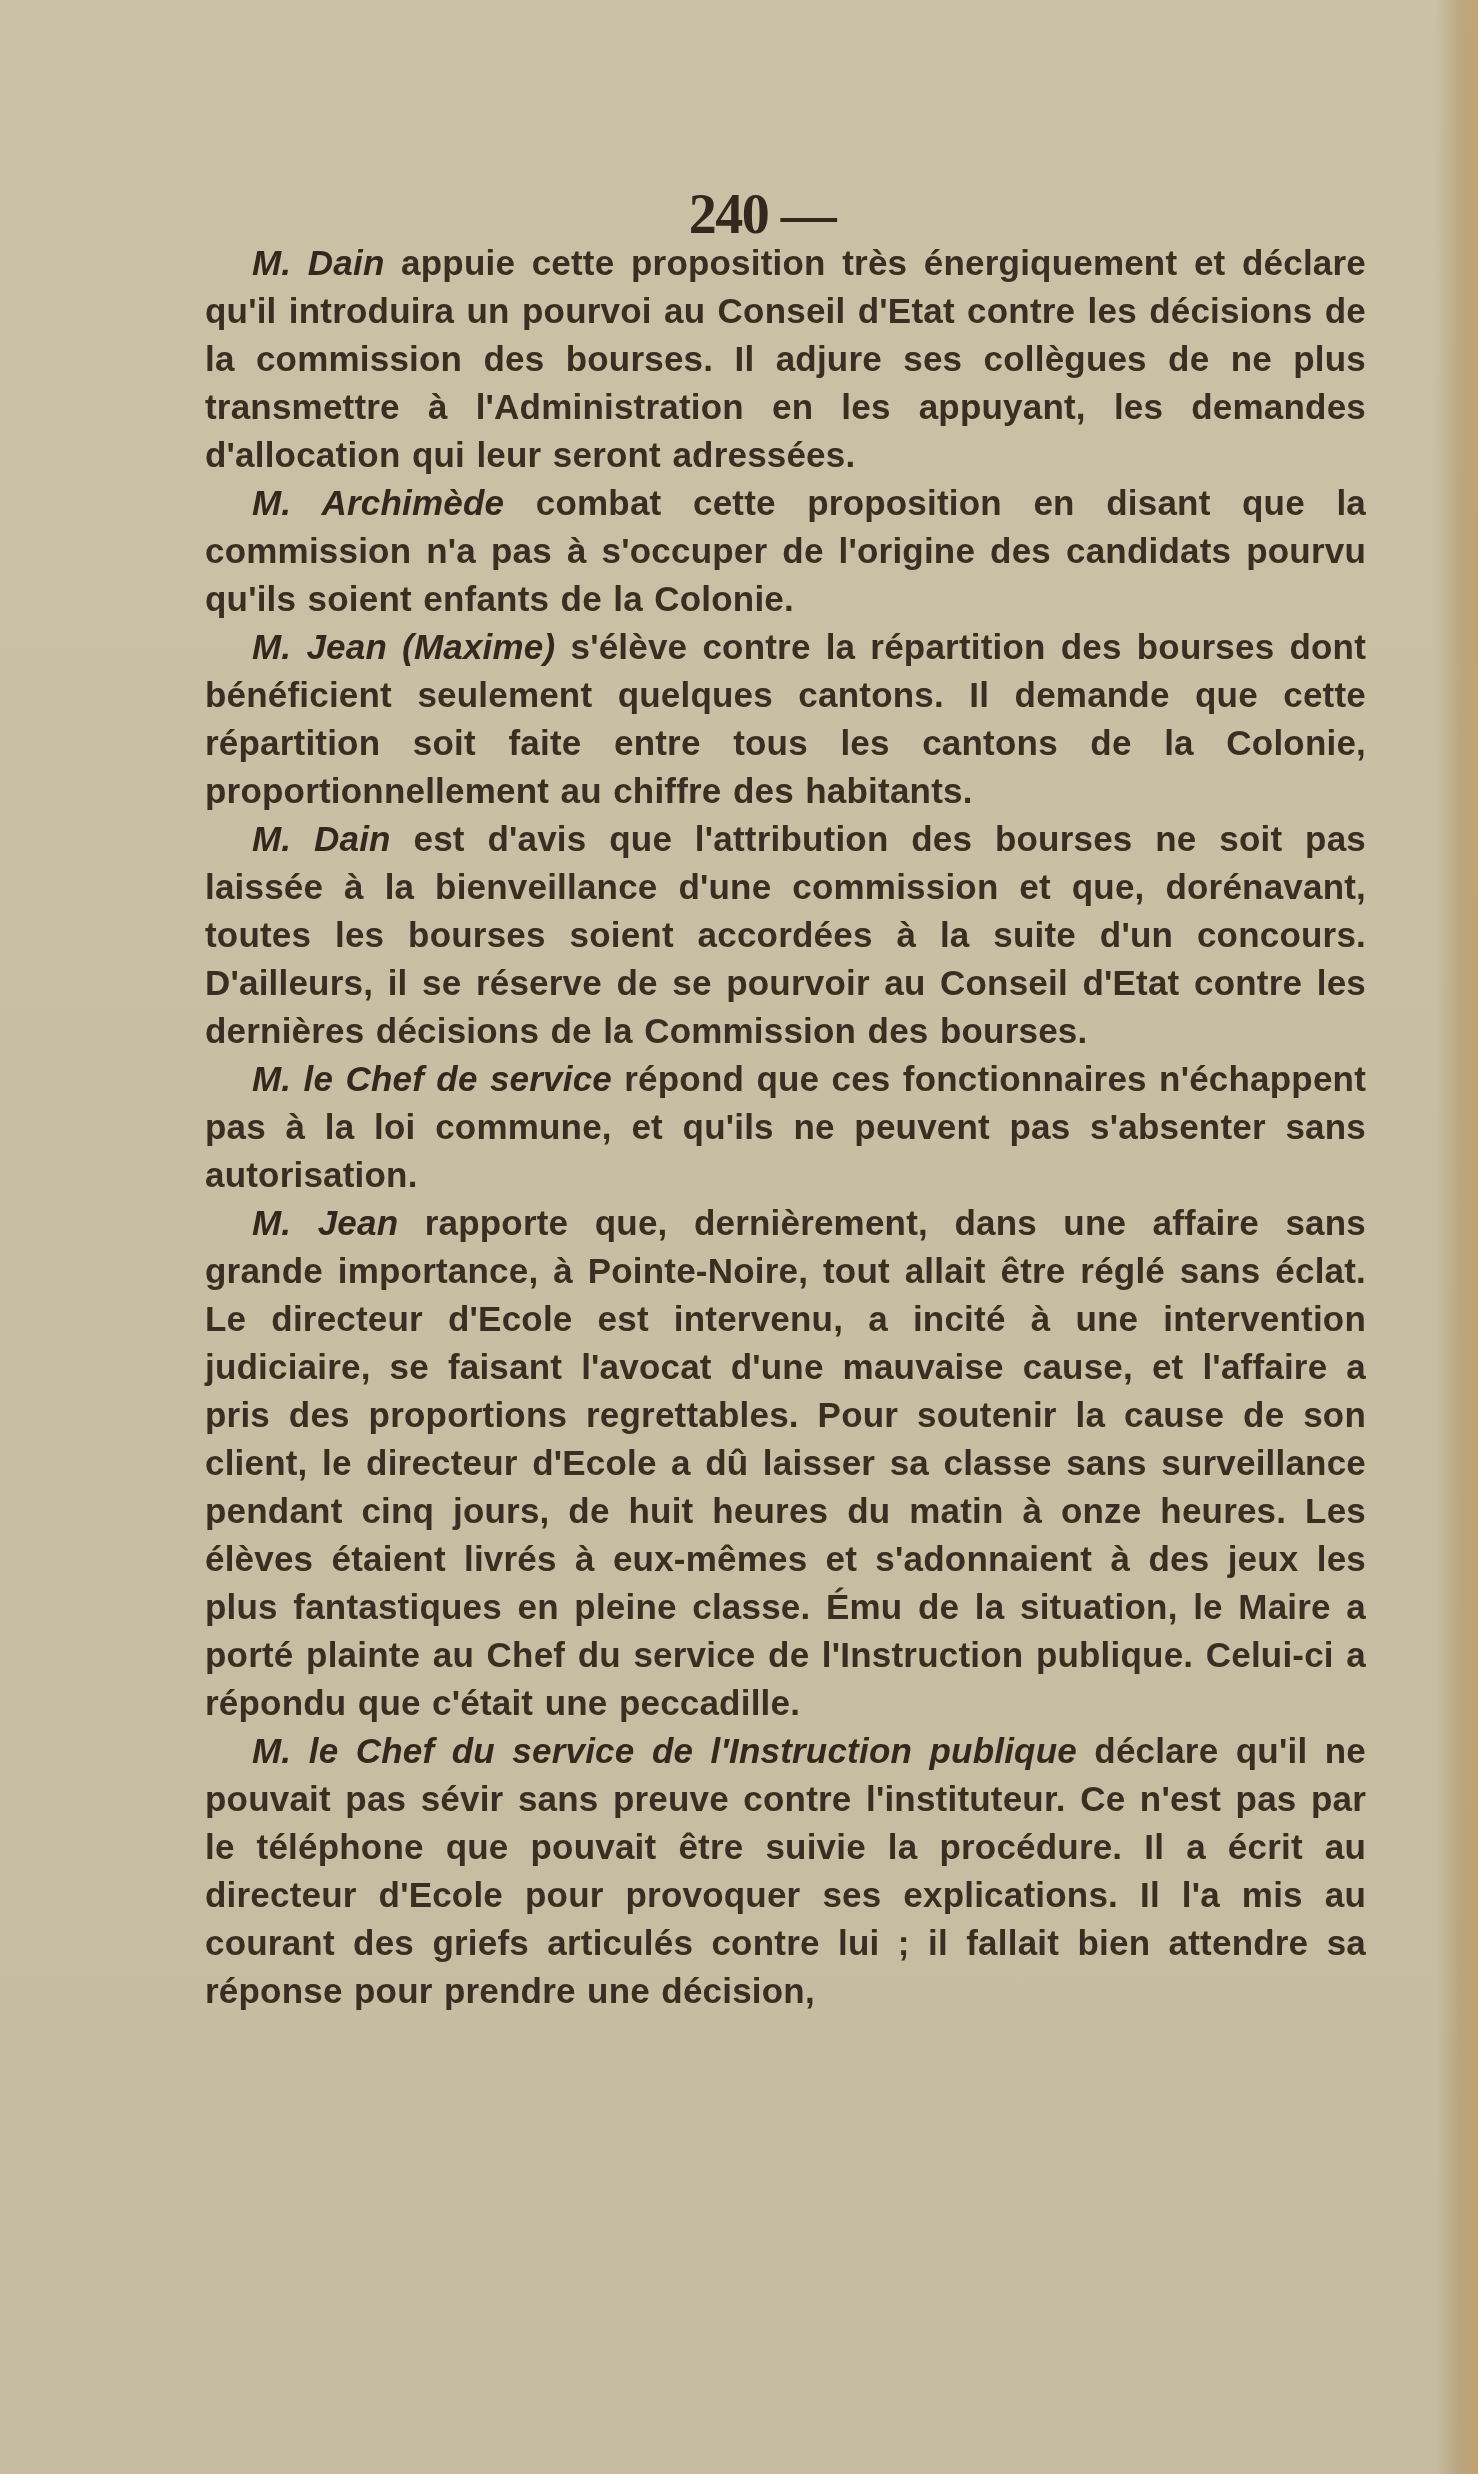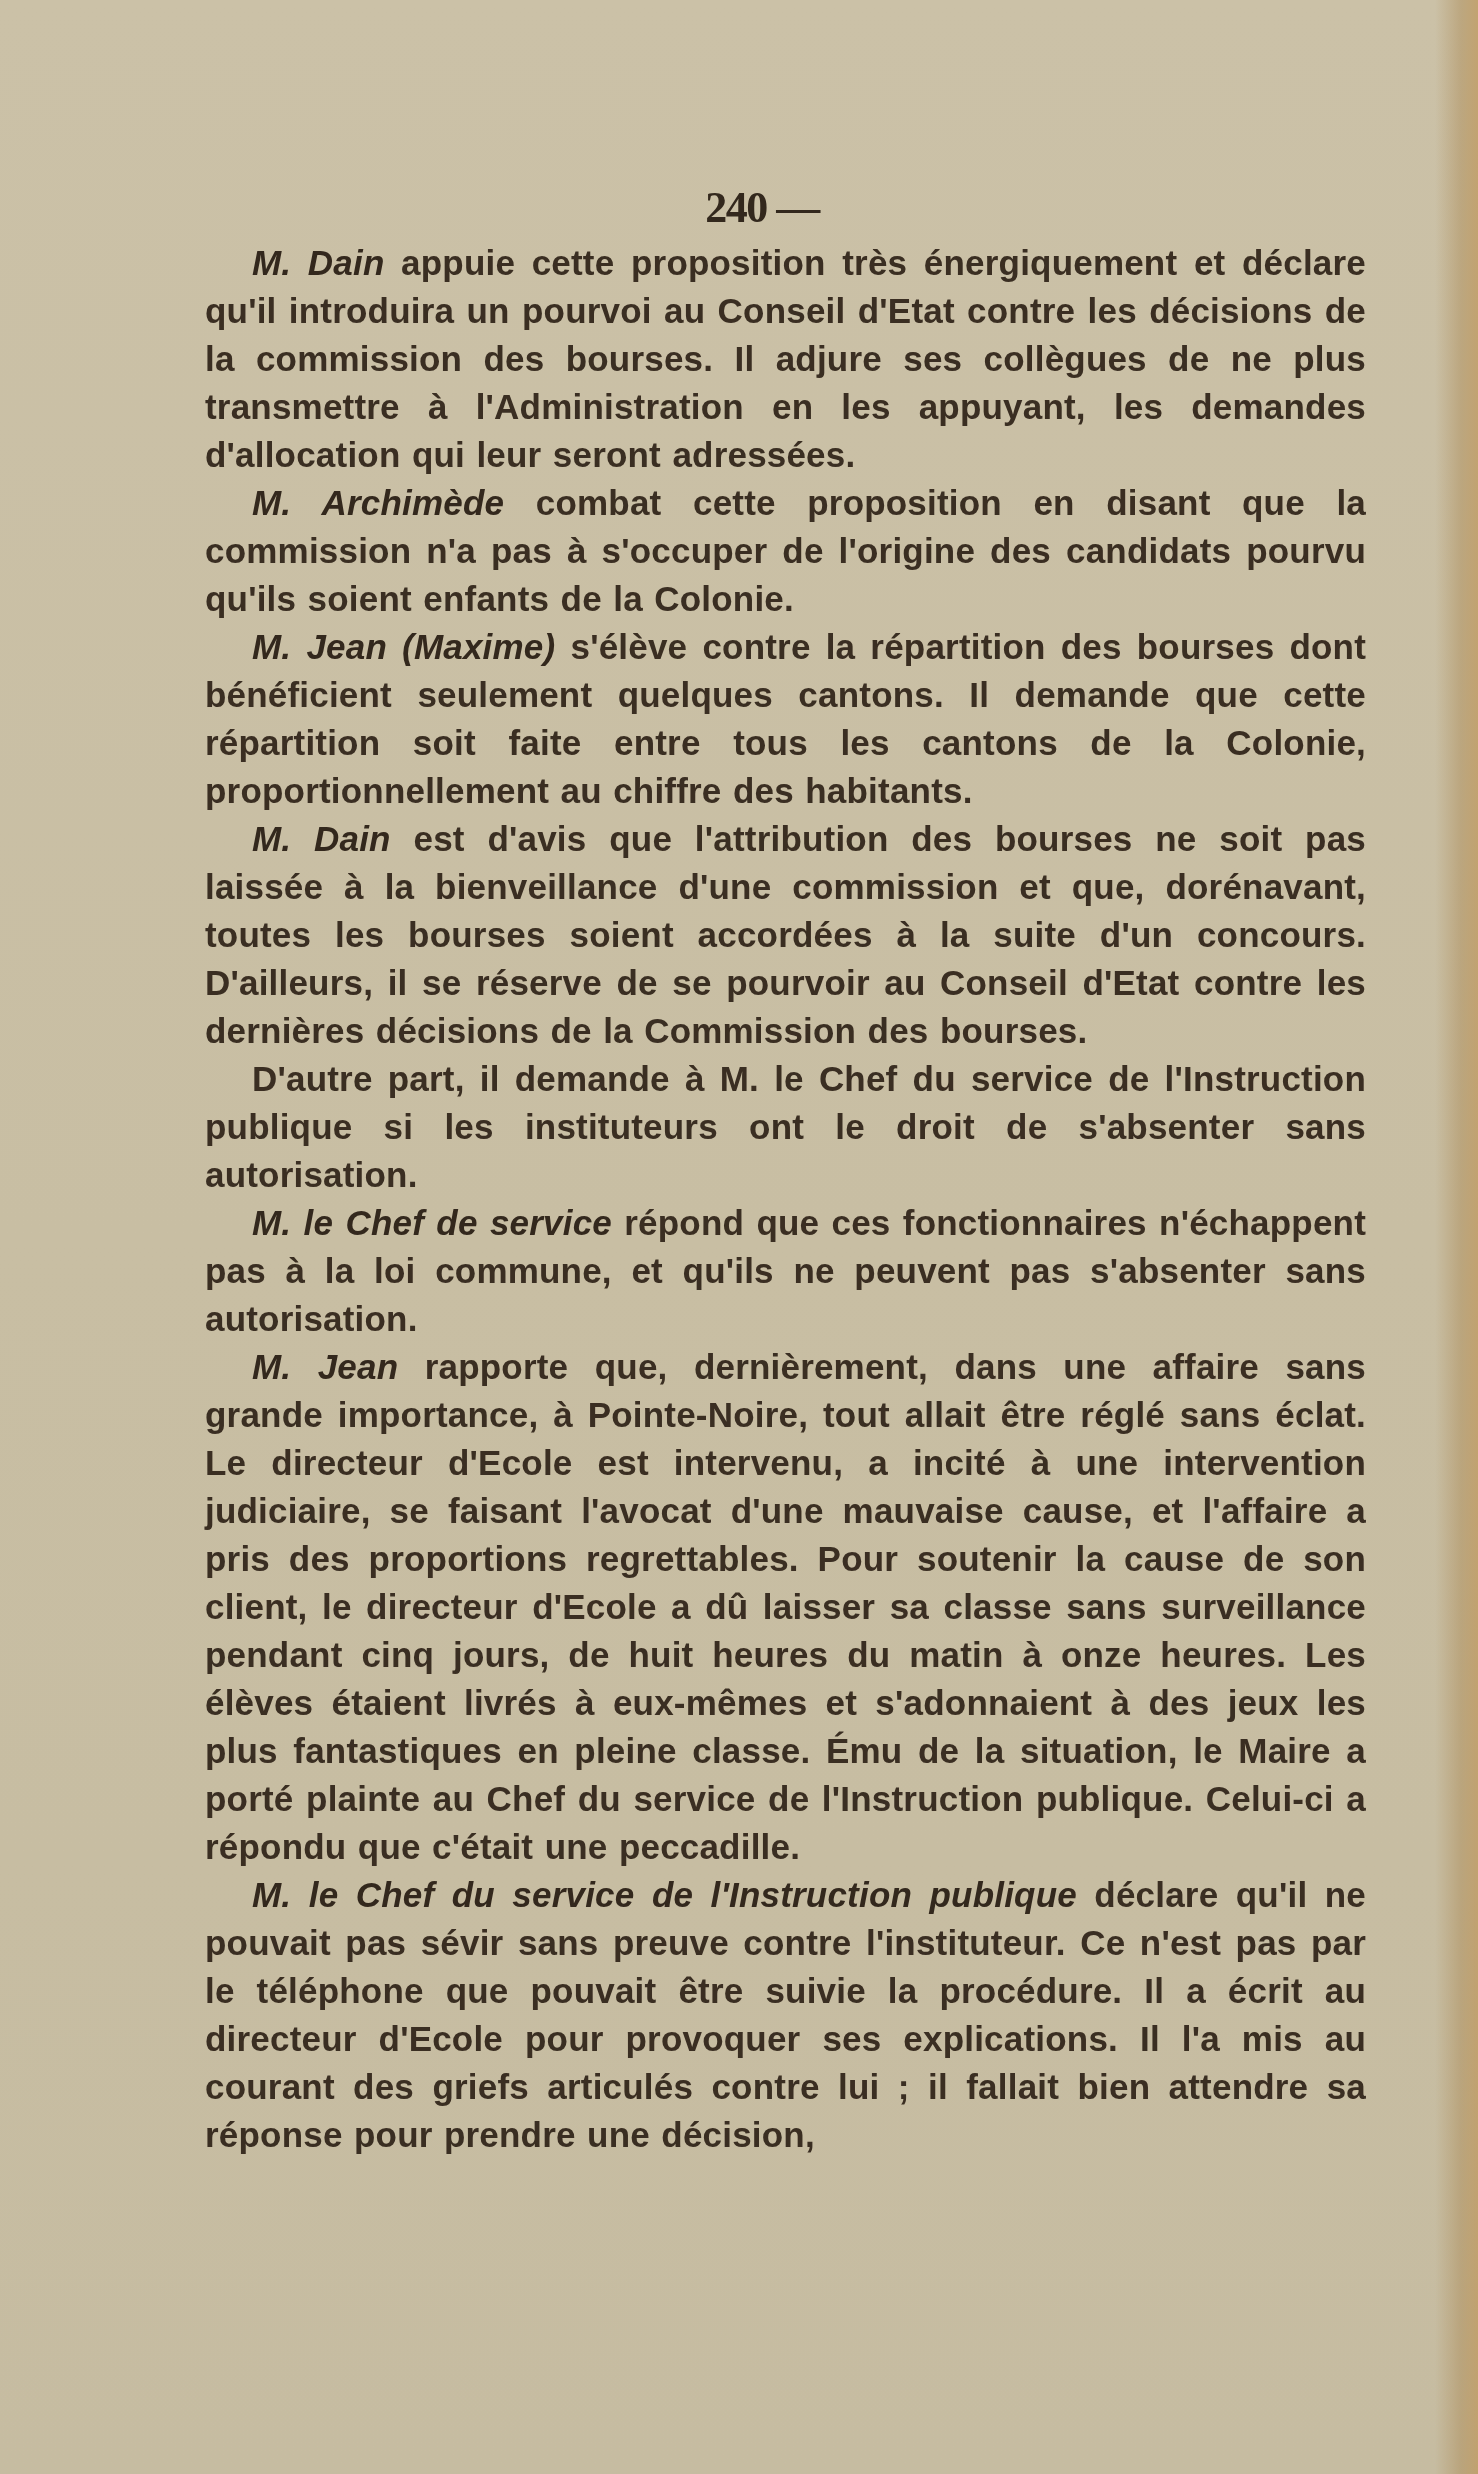--- a/index.html
+++ b/index.html
@@ -23,21 +23,21 @@
         linear-gradient(to bottom, #cbc1a7 0%, #c8bea3 50%, #c6bca1 100%);
     }
     .page-number {
       position: absolute;
       top: 182px;
       left: 0;
       width: 1478px;
       text-align: center;
       font-family: "Liberation Serif", serif;
       font-weight: bold;
-      font-size: 44px;
+      font-size: 56px;
       color: #33281d;
       letter-spacing: -1.5px;
       padding-left: 46px;
       box-sizing: border-box;
     }
     .text-block {
       position: absolute;
       top: 239px;
       left: 205px;
       width: 1161px;
@@ -70,19 +70,18 @@
 <body>
 
 <div class="page">
   <div class="page-number">240 —</div>
 
   <div class="text-block">
     <p class="para"><span class="speaker">M. Dain</span><span class="body-text"> appuie cette proposition très énergiquement et déclare qu'il introduira un pourvoi au Conseil d'Etat contre les décisions de la commission des bourses. Il adjure ses collègues de ne plus transmettre à l'Administration en les appuyant, les demandes d'allocation qui leur seront adressées.</span></p>
     <p class="para"><span class="speaker">M. Archimède</span><span class="body-text"> combat cette proposition en disant que la commission n'a pas à s'occuper de l'origine des candidats pourvu qu'ils soient enfants de la Colonie.</span></p>
     <p class="para"><span class="speaker">M. Jean (Maxime)</span><span class="body-text"> s'élève contre la répartition des bourses dont bénéficient seulement quelques cantons. Il demande que cette répartition soit faite entre tous les cantons de la Colonie, proportionnellement au chiffre des habitants.</span></p>
     <p class="para"><span class="speaker">M. Dain</span><span class="body-text"> est d'avis que l'attribution des bourses ne soit pas laissée à la bienveillance d'une commission et que, dorénavant, toutes les bourses soient accordées à la suite d'un concours. D'ailleurs, il se réserve de se pourvoir au Conseil d'Etat contre les dernières décisions de la Commission des bourses.</span></p>
-    <p class="para"><span class="speaker"></span><span class="body-text">D'autre part, il demande à M. le Chef du service de l'Instruction publique si les instituteurs ont le droit de s'absenter sans autorisation.</span></p>
     <p class="para"><span class="speaker">M. le Chef de service</span><span class="body-text"> répond que ces fonctionnaires n'échappent pas à la loi commune, et qu'ils ne peuvent pas s'absenter sans autorisation.</span></p>
     <p class="para"><span class="speaker">M. Jean</span><span class="body-text"> rapporte que, dernièrement, dans une affaire sans grande importance, à Pointe-Noire, tout allait être réglé sans éclat. Le directeur d'Ecole est intervenu, a incité à une intervention judiciaire, se faisant l'avocat d'une mauvaise cause, et l'affaire a pris des proportions regrettables. Pour soutenir la cause de son client, le directeur d'Ecole a dû laisser sa classe sans surveillance pendant cinq jours, de huit heures du matin à onze heures. Les élèves étaient livrés à eux-mêmes et s'adonnaient à des jeux les plus fantastiques en pleine classe. Ému de la situation, le Maire a porté plainte au Chef du service de l'Instruction publique. Celui-ci a répondu que c'était une peccadille.</span></p>
     <p class="para"><span class="speaker">M. le Chef du service de l'Instruction publique</span><span class="body-text"> déclare qu'il ne pouvait pas sévir sans preuve contre l'instituteur. Ce n'est pas par le téléphone que pouvait être suivie la procédure. Il a écrit au directeur d'Ecole pour provoquer ses explications. Il l'a mis au courant des griefs articulés contre lui ; il fallait bien attendre sa réponse pour prendre une décision,</span></p>
   </div>
 </div>
 
 
 </body></html>

